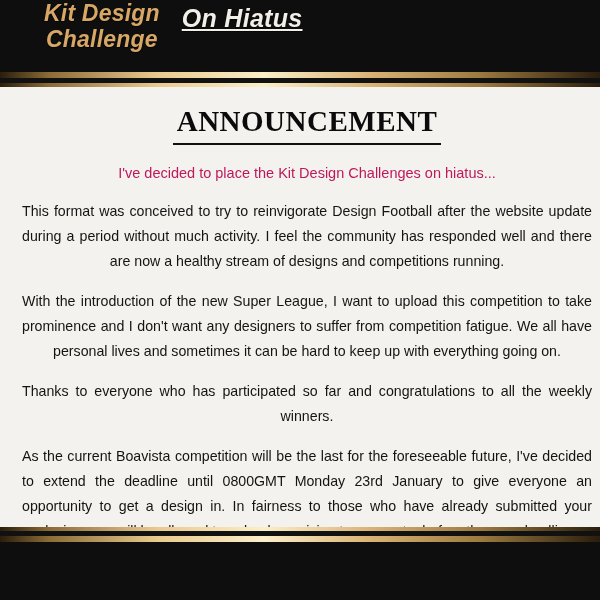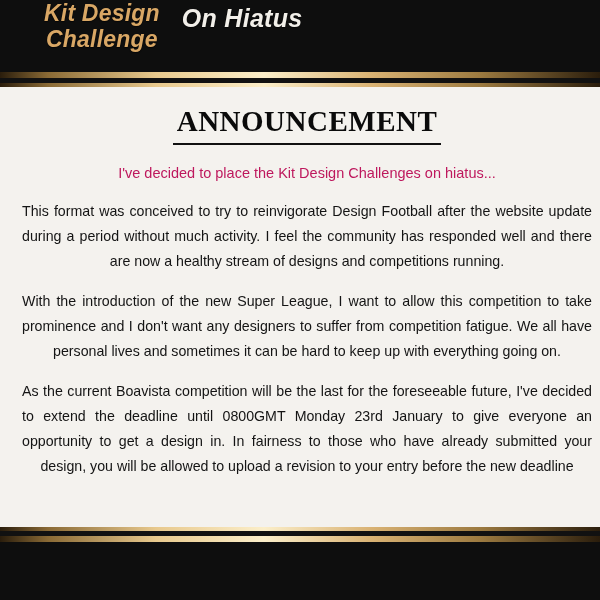--- a/index.html
+++ b/index.html
@@ -46,20 +46,21 @@
   }
   .header-subtitle {
     color: #f2efe9;
     font-style: italic;
     font-weight: bold;
     font-size: 25px;
     margin-left: 22px;
     margin-top: 4px;
     letter-spacing: 0.3px;
     text-shadow: 0 1px 1px rgba(0,0,0,0.6);
+    text-decoration: underline;
   }
 
   
   .gold-bar {
     height: 6px;
     width: 100%;
     background: linear-gradient(to right,
       #2a1d0c 0%,
       #8a6a35 8%,
       #e8c98d 26%,
@@ -149,21 +150,22 @@
 
   <div class="panel">
     <div class="announce-wrap announcement-wrap">
       <div class="announcement">ANNOUNCEMENT</div>
       <div class="announce-rule"></div>
     </div>
 
     <div class="lede">I've decided to place the Kit Design Challenges on hiatus...</div>
 
     <p class="para">This format was conceived to try to reinvigorate Design Football after the website update during a period without much activity. I feel the community has responded well and there are now a healthy stream of designs and competitions running.</p>
-    <p class="para">With the introduction of the new Super League, I want to allow this competition to take prominence and I don't want any designers to suffer from competition fatigue. We all have personal lives and sometimes it can be hard to keep up with everything going on.</p>
+    <p class="para">With the introduction of the new Super League, I want to upload this competition to take prominence and I don't want any designers to suffer from competition fatigue. We all have personal lives and sometimes it can be hard to keep up with everything going on.</p>
+    <p class="para">Thanks to everyone who has participated so far and congratulations to all the weekly winners.</p>
     <p class="para">As the current Boavista competition will be the last for the foreseeable future, I've decided to extend the deadline until 0800GMT Monday 23rd January to give everyone an opportunity to get a design in. In fairness to those who have already submitted your design, you will be allowed to upload a revision to your entry before the new deadline</p>
   </div>
 
   <div class="gold-bar thin"></div>
   <div class="gap-dark"></div>
   <div class="gold-bar"></div>
 
   <div class="footer"></div>
 </div>
 

